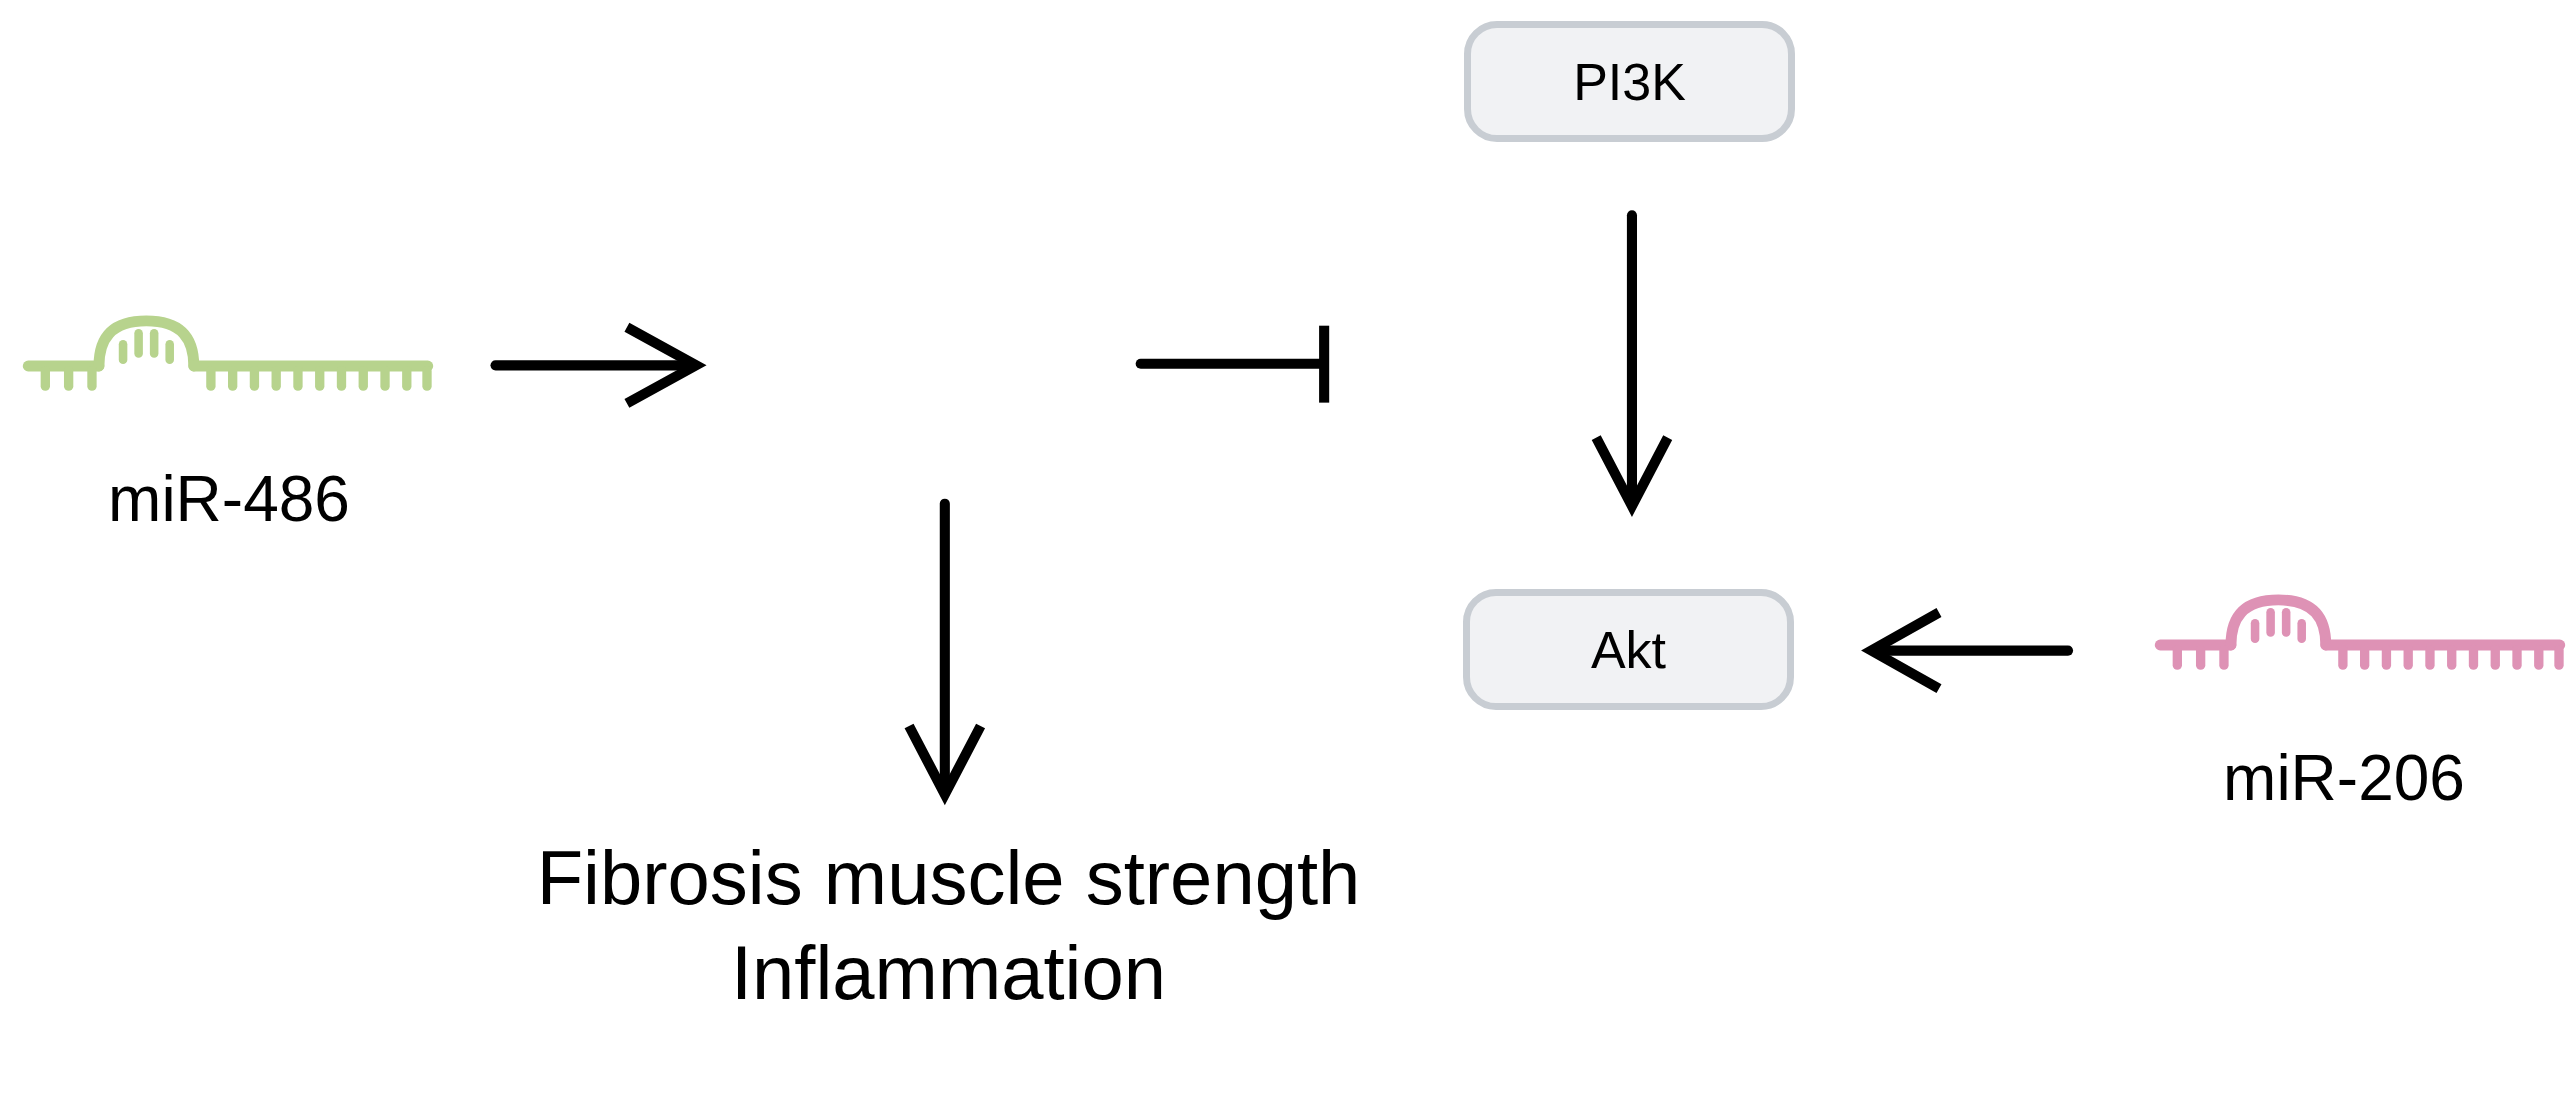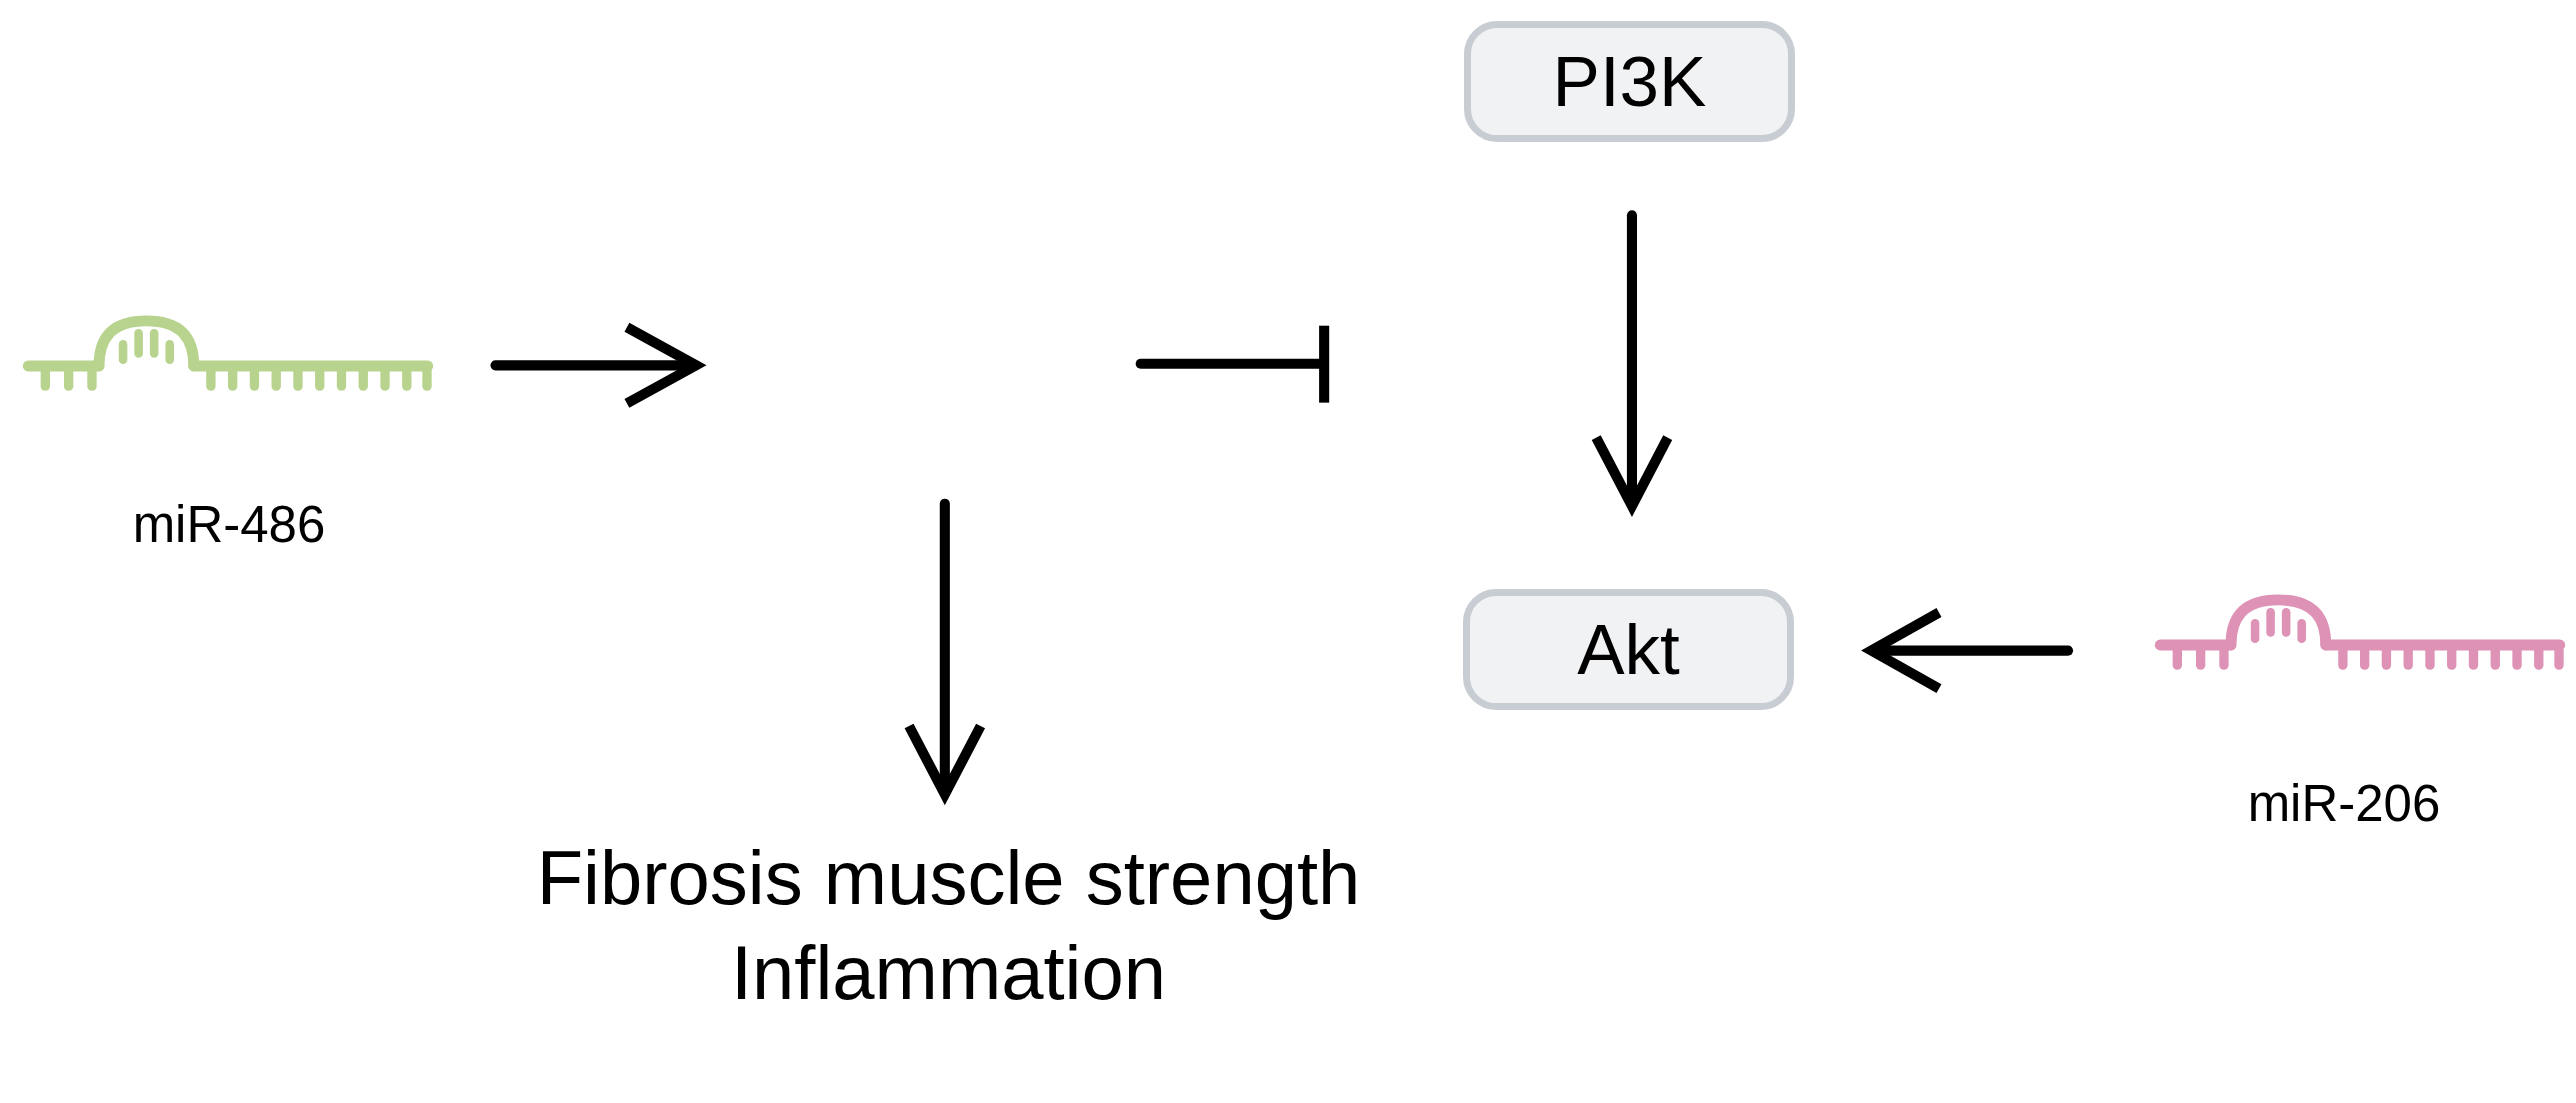--- a/index.html
+++ b/index.html
@@ -31,43 +31,42 @@
     position: absolute;
     box-sizing: border-box;
     width: 331px;
     height: 121px;
     background: var(--box-fill, #f1f2f4);
     border: 7.8px solid var(--box-border, #c8cdd3);
     border-radius: 33px;
     display: flex;
     align-items: center;
     justify-content: center;
-    font-size: 71px;
+    font-size: 52px;
     line-height: 1;
     color: #000000;
   }
   .node-pten { left: 779px; top: 303px; }
   .node-pi3k { left: 1464px; top: 21px;  }
   .node-akt  { left: 1463px; top: 589px; text-align: right; }
 
   .mirna-icon { position: absolute; width: 412px; height: 92px; }
   .mir486-icon { left: 22px;   top: 313px; color: var(--mir486-green, #b7d38d); }
   .mir206-icon { left: 2154px; top: 592px; color: var(--mir206-pink, #de92b5); }
   .mirna-icon path { stroke: currentColor; fill: none; }
   .bb    { stroke-width: 14px; stroke-linecap: round; }
   .tooth { stroke-width: 12px; stroke-linecap: round; }
   .itooth{ stroke-width: 11px; stroke-linecap: round; }
 
   .mirna-label {
     position: absolute;
     transform: translateX(-50%);
-    font-size: 51px;
+    font-size: 64px;
     line-height: 1;
     white-space: nowrap;
-    margin-top: 32px;
   }
   .mir486-label { left: 229px;  top: 467px; }
   .mir206-label { left: 2344px; top: 746px; }
 
   .outcomes {
     position: absolute;
     left: 404px;
     top: 830px;
     width: 1089px;
     text-align: center;

